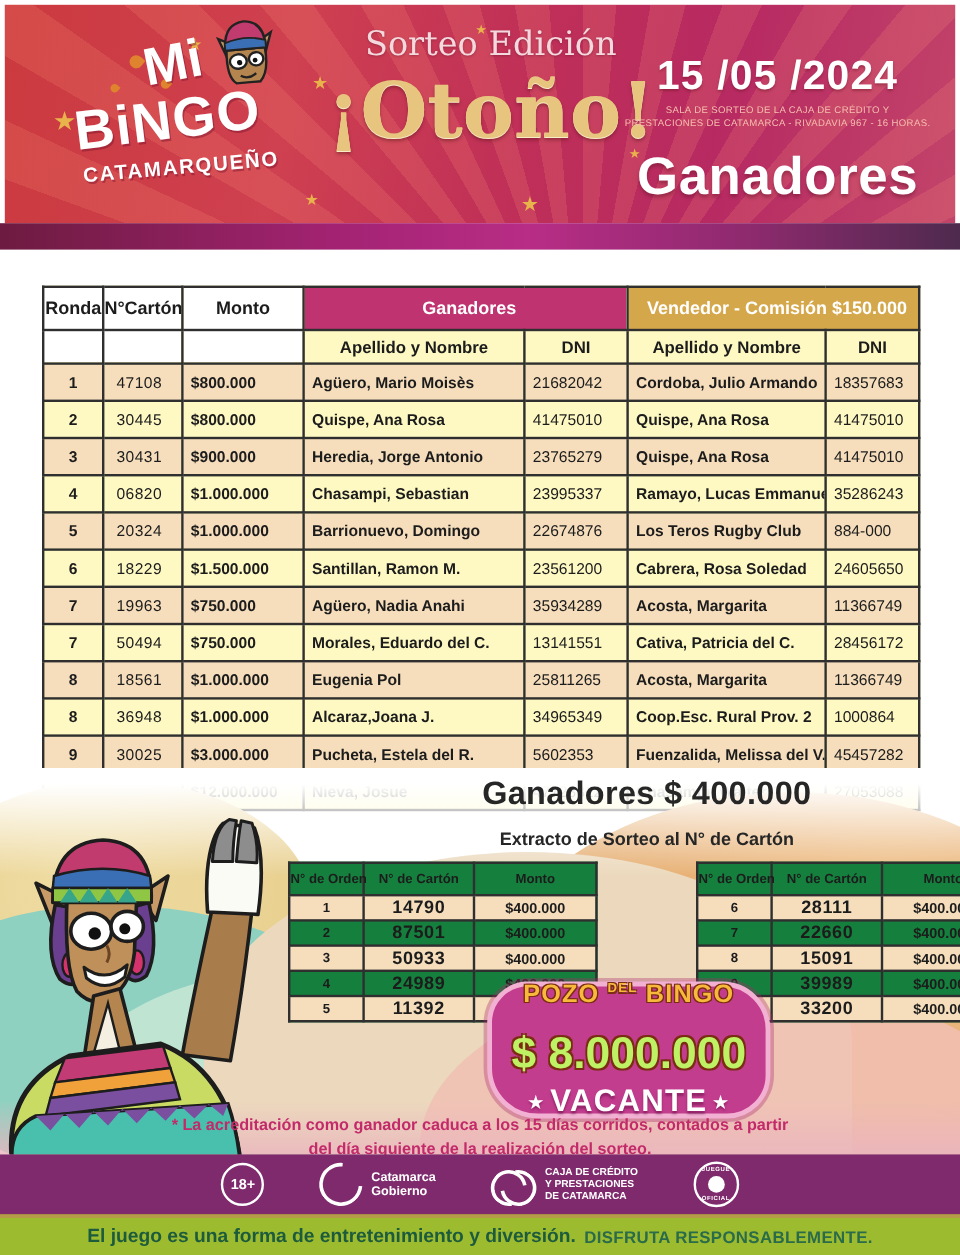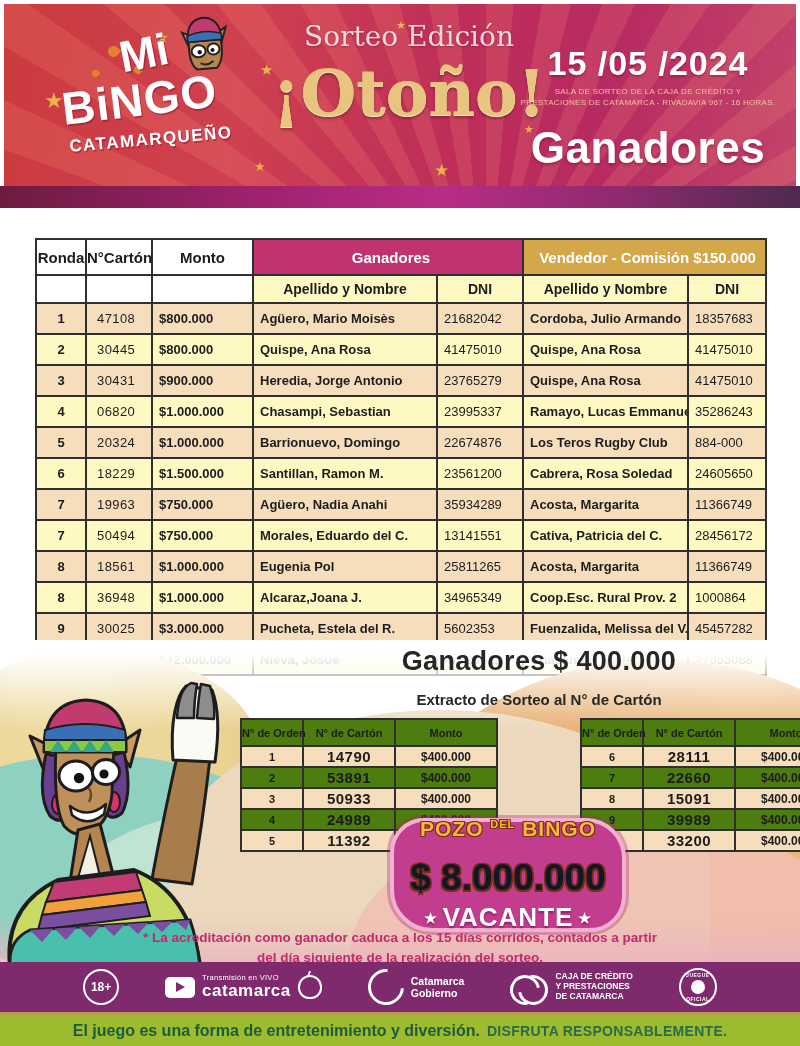--- a/index.html
+++ b/index.html
@@ -68,38 +68,38 @@
   .d6{right:-70px;top:175px;width:520px;height:280px;background:#f1c0b4;border-radius:50%;opacity:.85;}
   .d7{left:0;bottom:-10px;width:100%;height:55px;background:linear-gradient(rgba(240,185,195,0),#eab4be);}
   .lfade{position:absolute;top:0;left:0;width:100%;height:90px;background:linear-gradient(#ffffff 15%,rgba(255,255,255,0));}
   .llama{position:absolute;left:2px;top:34px;}
 
   
   .extract{position:absolute;top:646px;left:240px;width:598px;z-index:2;text-align:center;color:#262626;}
   .extract-title{font-size:27px;font-weight:900;letter-spacing:.3px;}
   .extract-sub{margin-top:14px;font-size:15px;font-weight:700;}
   .extract-tables{margin-top:10px;display:flex;justify-content:space-between;}
-  .ex-table{width:256px;table-layout:fixed;background:#4d7c0f;color:#1c1c1c;}
+  .ex-table{width:256px;table-layout:fixed;background:#15803d;color:#1c1c1c;}
   .ex-table th,.ex-table td{border:2px solid #2f2f2f;padding:0;text-align:center;white-space:nowrap;}
   .ex-table th{height:25px;font-size:11px;font-weight:800;}
   .ex-table td{height:19px;}
   .ex-table tbody tr:nth-child(odd) td{background:#f6debc;}
   td.ex-c0{font-size:11px;font-weight:600;}
   td.ex-c1{font-size:15px;font-weight:800;letter-spacing:.5px;}
   td.ex-c2{font-size:12px;font-weight:600;}
 
   
-  .pozo{position:absolute;top:818px;left:390px;width:228px;height:106px;z-index:3;
+  .pozo{position:absolute;top:818px;left:406px;width:228px;height:106px;z-index:3;
         background:#c33d8f;border:4px solid #f2b0d2;border-radius:34px 40px 36px 42px;
         display:flex;flex-direction:column;align-items:center;justify-content:center;
         box-shadow:0 0 0 3px rgba(170,40,110,.35);}
   .pozo-title{font-weight:900;font-size:21px;color:#f7b83c;letter-spacing:1px;white-space:nowrap;
     text-shadow:1px 1px 0 #7a2d12,-1px 1px 0 #7a2d12,1px -1px 0 #7a2d12,-1px -1px 0 #7a2d12;}
   .pozo-title .del{font-size:11px;vertical-align:super;}
-  .pozo-amount{margin-top:16px;font-weight:900;font-size:37px;color:#0f172a;white-space:nowrap;
+  .pozo-amount{margin-top:16px;font-weight:900;font-size:37px;color:#bef264;white-space:nowrap;
     text-shadow:1.5px 1.5px 0 #7a2d12,-1.5px 1.5px 0 #7a2d12,1.5px -1.5px 0 #7a2d12,-1.5px -1.5px 0 #7a2d12;}
   .pozo-status{margin-top:3px;font-weight:700;font-size:26px;color:#fff;letter-spacing:1px;white-space:nowrap;
     text-shadow:0 2px 2px rgba(90,10,60,.5);}
   .pozo-status::before{content:'★ ';font-size:14px;vertical-align:3px;}
   .pozo-status::after{content:' ★';font-size:14px;vertical-align:3px;}
 
   .disclaimer{position:absolute;top:928px;left:0;width:100%;z-index:3;text-align:center;
               font-size:13.5px;font-weight:800;color:#c22a6a;line-height:1.45;}
 
   
@@ -396,21 +396,21 @@
           </tr>
         </thead>
         <tbody>
             <tr>
               <td class="ex-c0">1</td>
               <td class="ex-c1">14790</td>
               <td class="ex-c2">$400.000</td>
             </tr>
             <tr>
               <td class="ex-c0">2</td>
-              <td class="ex-c1">53891</td>
+              <td class="ex-c1">87501</td>
               <td class="ex-c2">$400.000</td>
             </tr>
             <tr>
               <td class="ex-c0">3</td>
               <td class="ex-c1">50933</td>
               <td class="ex-c2">$400.000</td>
             </tr>
             <tr>
               <td class="ex-c0">4</td>
               <td class="ex-c1">24989</td>
@@ -480,28 +480,20 @@
   <div class="disclaimer">
     <span>* La acreditación como ganador caduca a los 15 días corridos, contados a partir</span><br>
     <span>del día siguiente de la realización del sorteo.</span>
   </div>
 
   <div class="footer">
     <div class="fitem">
       <div class="age-circle">18+</div>
     </div>
     <div class="fitem">
-      <div class="play-btn"></div>
-      <div>
-        <div class="stream-small">Transmisión en VIVO</div>
-        <div class="stream-big">catamarca</div>
-      </div>
-      <div class="radio-icon"></div>
-    </div>
-    <div class="fitem">
       <div class="gov-c"></div>
       <div class="gov-text">
         <div>Catamarca</div>
         <div>Gobierno</div>
       </div>
     </div>
     <div class="fitem">
       <div class="caja-icon">
           <i></i>
           <i></i>

